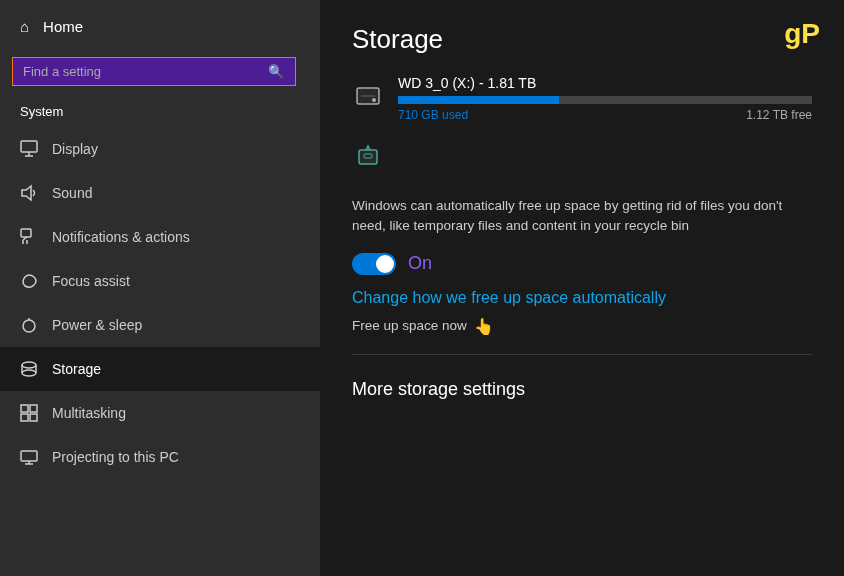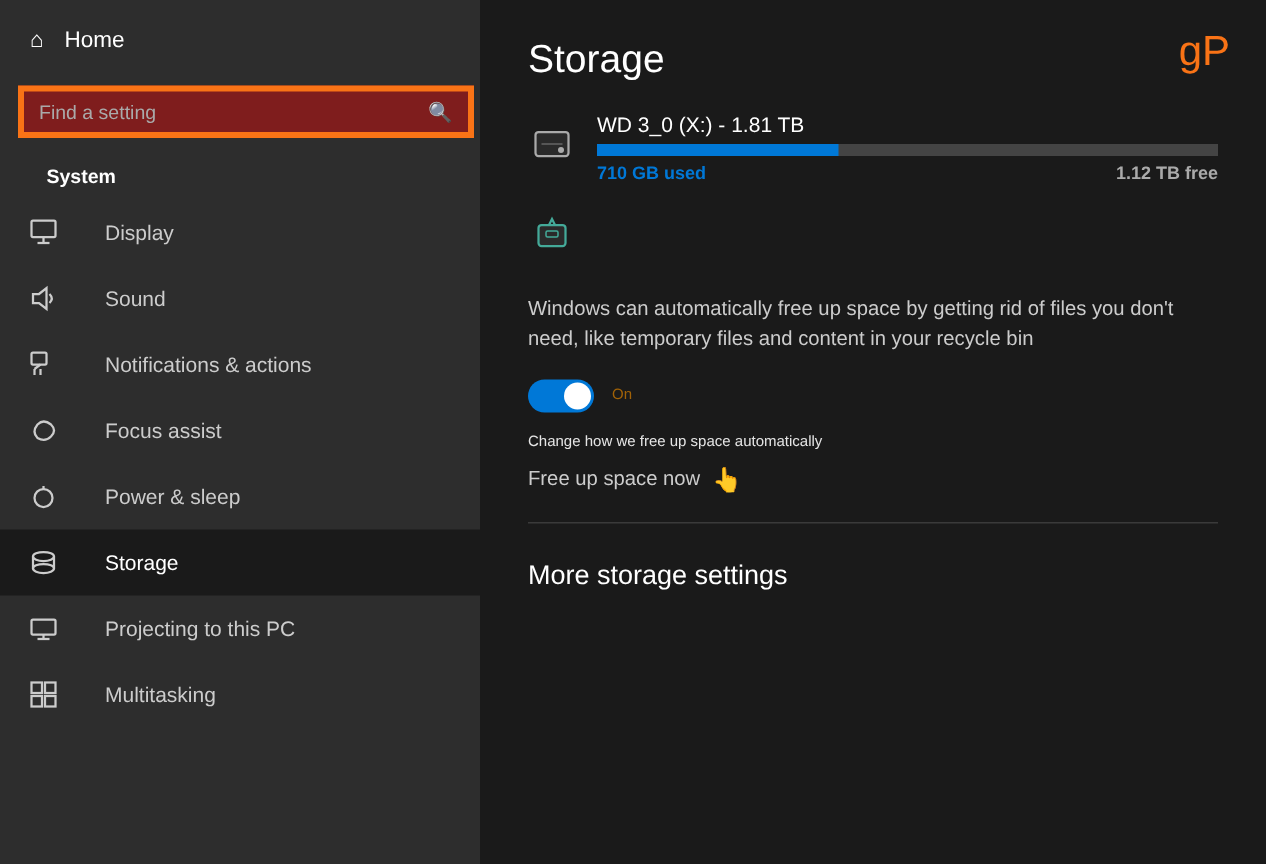--- a/index.html
+++ b/index.html
@@ -27,51 +27,50 @@
       display: flex;
       align-items: center;
       gap: 14px;
       padding: 18px 20px;
       color: #fff;
       font-size: 15px;
       cursor: pointer;
     }
 
     .search-box {
-      margin: 4px 4px 12px 12px;
-      display: flex;
-      align-items: center;
-      background: #7f1d1d;
-      border: 4px solid #f97316;
+      margin: 4px 24px 12px 12px;
+      display: flex;
+      align-items: center;
+      background: #4c1d95;
+      border: 1px solid #f97316;
       padding: 6px 10px;
       gap: 8px;
     }
     .search-box input {
       background: transparent;
       border: none;
       outline: none;
       color: #aaa;
       font-size: 13px;
       flex: 1;
     }
     .search-box input::placeholder { color: #aaa; }
     .search-icon-box { color: #aaa; font-size: 13px; }
 
     .system-label {
       color: #fff;
       font-size: 13px;
-      font-weight: 700;
+      font-weight: 400;
       padding: 6px 32px 8px 20px;
-      margin-left: 11px;
     }
 
     .nav-item {
       display: flex;
       align-items: center;
-      gap: 32px;
+      gap: 14px;
       padding: 13px 20px;
       color: #ccc;
       font-size: 14px;
       cursor: pointer;
       position: relative;
     }
     .nav-item.active {
       background: #1a1a1a;
       color: #fff;
     }
@@ -96,23 +95,23 @@
       font-size: 26px;
       font-weight: 300;
       color: #fff;
       margin-bottom: 20px;
     }
 
     .watermark {
       position: absolute;
       right: 24px;
       top: 18px;
-      color: #f97316;
+      color: #fde047;
       font-size: 28px;
-      font-weight: 400;
+      font-weight: 700;
     }
 
     .drive-section {
       margin-bottom: 20px;
     }
 
     .drive-row {
       display: flex;
       align-items: center;
       gap: 14px;
@@ -142,21 +141,20 @@
 
     .drive-bar {
       height: 8px;
       background: #0078d7;
     }
 
     .drive-stats {
       display: flex;
       justify-content: space-between;
       font-size: 12px;
-      font-weight: bold;
     }
 
     .used-label { color: #0078d7; }
     .free-label { color: #aaa; }
 
     .section-title {
       font-size: 18px;
       font-weight: 400;
       color: #fff;
       margin: 24px 0 10px 0;
@@ -188,27 +186,27 @@
     .toggle-knob {
       width: 18px;
       height: 18px;
       background: #fff;
       border-radius: 50%;
       position: absolute;
       top: 2px;
       right: 2px;
     }
     .toggle-label {
-      color: #a16207;
-      font-size: 10px;
+      color: #8b5cf6;
+      font-size: 18px;
     }
 
     .link-blue {
-      color: #e5e5e5;
-      font-size: 10px;
+      color: #0ea5e9;
+      font-size: 16px;
       cursor: pointer;
       text-decoration: none;
       display: block;
       margin-bottom: 10px;
     }
 
     .free-up-text {
       color: #ccc;
       font-size: 13.5px;
       margin-bottom: 6px;
@@ -305,38 +303,38 @@
           <ellipse cx="9" cy="13" rx="7" ry="3" stroke="#ccc" stroke-width="1.5" fill="none"></ellipse>
         </svg>
     </span>
     <span>Storage</span>
   </div>
 
 
   <div class="nav-item">
     <span class="icon-wrap">
       <svg width="18" height="18" viewBox="0 0 18 18" fill="none">
-          <rect x="1" y="3" width="16" height="10" rx="1" stroke="#ccc" stroke-width="1.5" fill="none"></rect>
-          <line x1="9" y1="13" x2="9" y2="16" stroke="#ccc" stroke-width="1.5"></line>
-          <line x1="5" y1="16" x2="13" y2="16" stroke="#ccc" stroke-width="1.5"></line>
-        </svg>
-    </span>
-    <span>Projecting to this PC</span>
-  </div>
-
-  <div class="nav-item">
-    <span class="icon-wrap">
-      <svg width="18" height="18" viewBox="0 0 18 18" fill="none">
           <rect x="1" y="1" width="7" height="7" stroke="#ccc" stroke-width="1.5" fill="none"></rect>
           <rect x="10" y="1" width="7" height="7" stroke="#ccc" stroke-width="1.5" fill="none"></rect>
           <rect x="1" y="10" width="7" height="7" stroke="#ccc" stroke-width="1.5" fill="none"></rect>
           <rect x="10" y="10" width="7" height="7" stroke="#ccc" stroke-width="1.5" fill="none"></rect>
         </svg>
     </span>
     <span>Multitasking</span>
+  </div>
+
+  <div class="nav-item">
+    <span class="icon-wrap">
+      <svg width="18" height="18" viewBox="0 0 18 18" fill="none">
+          <rect x="1" y="3" width="16" height="10" rx="1" stroke="#ccc" stroke-width="1.5" fill="none"></rect>
+          <line x1="9" y1="13" x2="9" y2="16" stroke="#ccc" stroke-width="1.5"></line>
+          <line x1="5" y1="16" x2="13" y2="16" stroke="#ccc" stroke-width="1.5"></line>
+        </svg>
+    </span>
+    <span>Projecting to this PC</span>
   </div>
 </div>
 
 <div class="main" style="position:relative;">
 
   <div class="watermark">gP</div>
 
   <h1 class="page-title">Storage</h1>
 
   <div class="drive-section">

